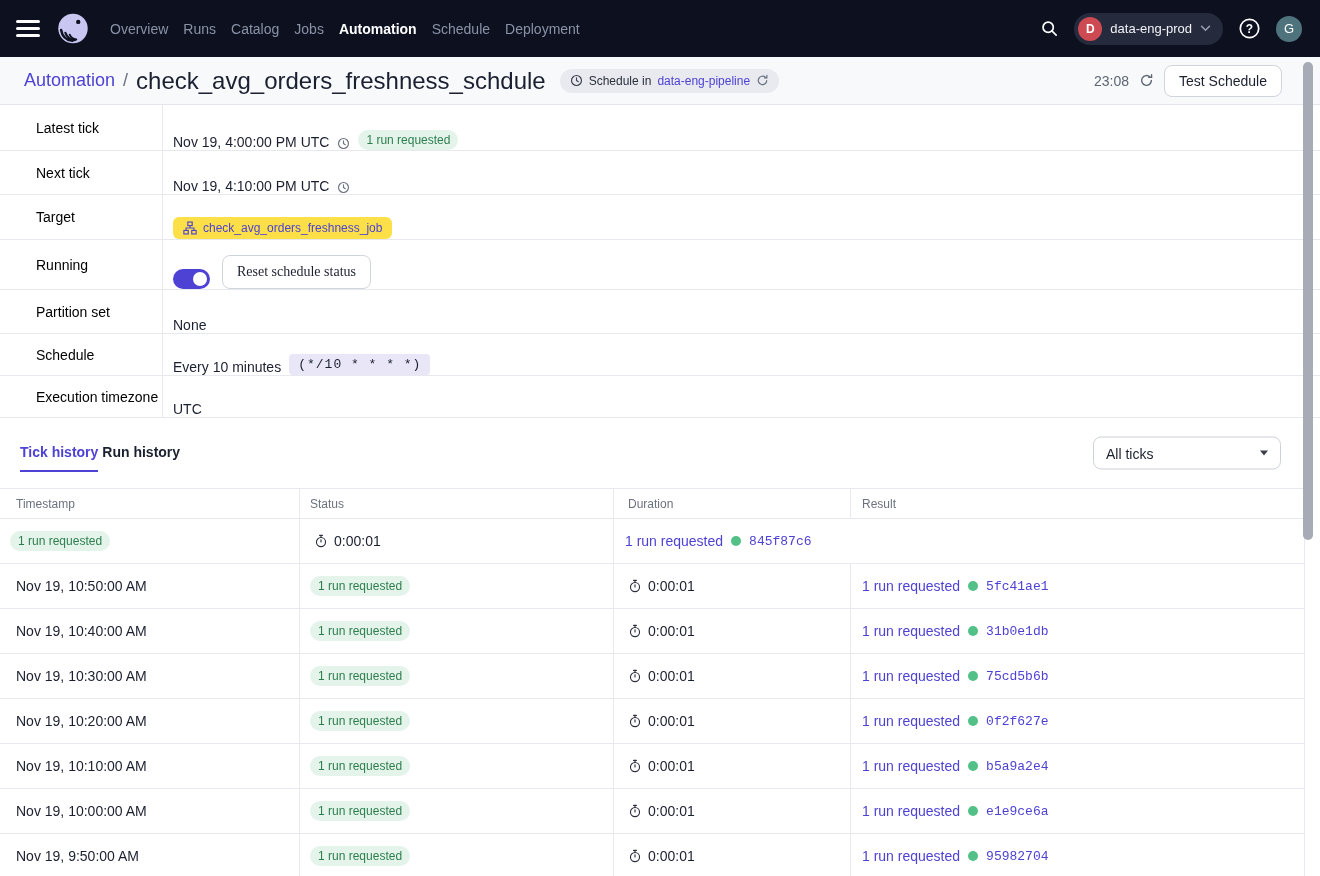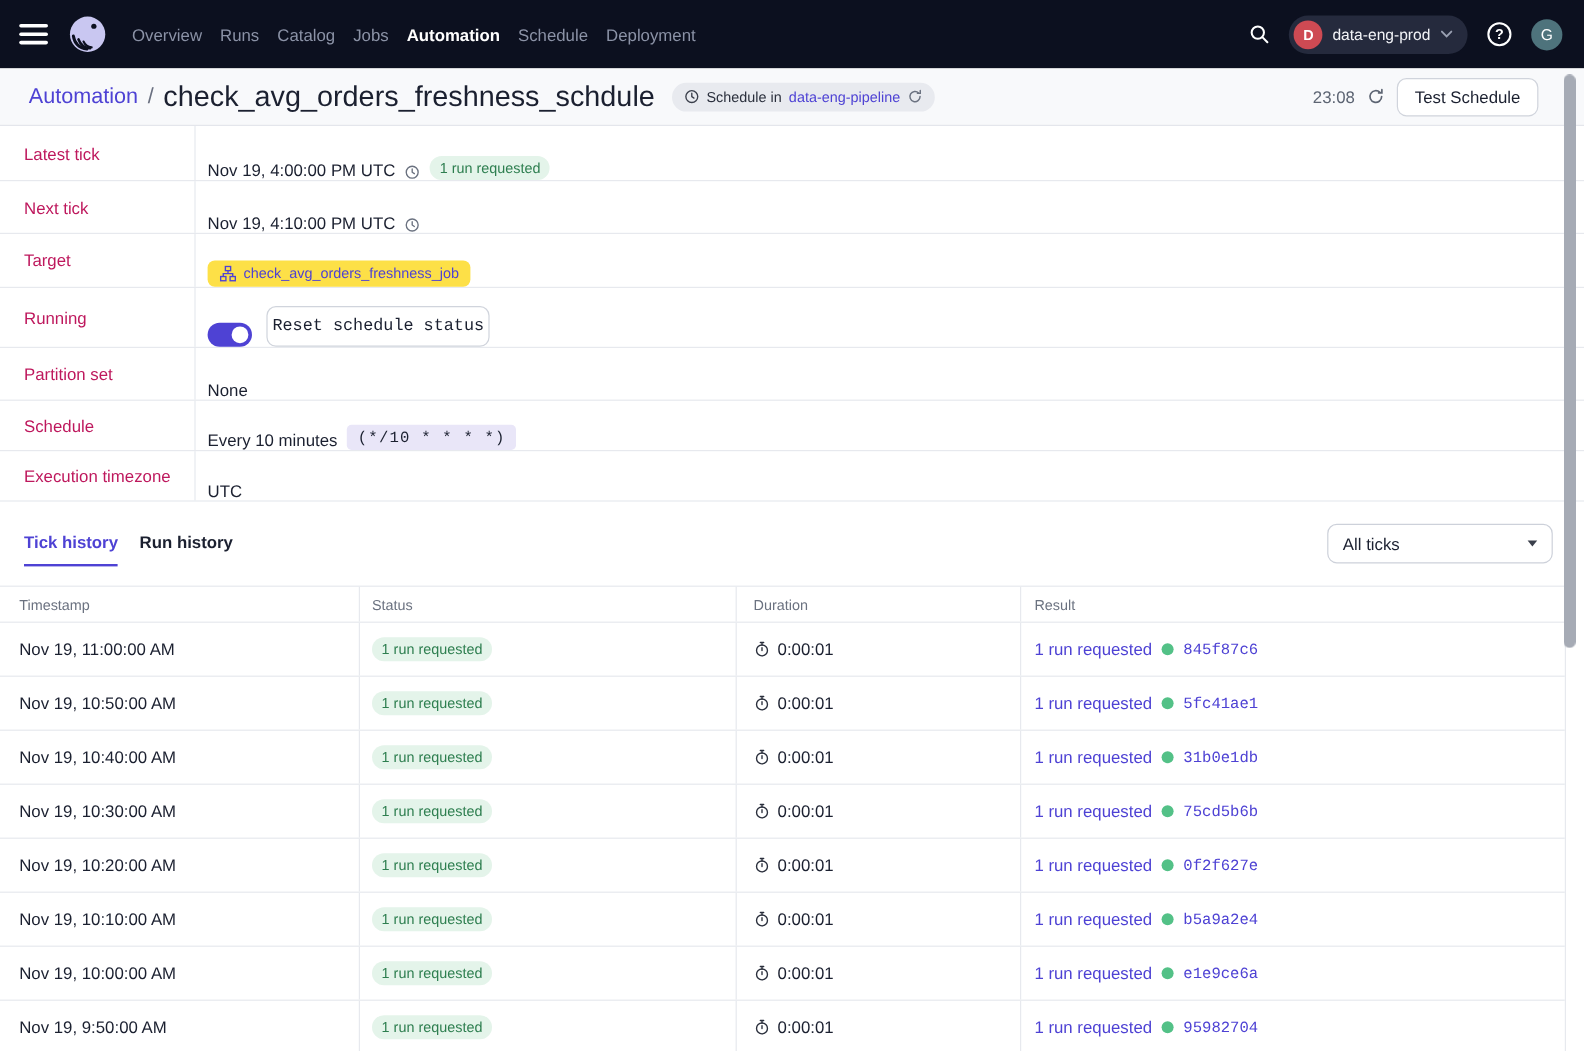--- a/index.html
+++ b/index.html
@@ -28,34 +28,34 @@
   .crumb-root { color:#4E42D4; font-size:18px; cursor:pointer; text-decoration:none; }
   .crumb-sep { color:#6A7080; font-size:18px; margin:0 8px; }
   .page-title { color:#1B2030; font-size:24px; font-weight:500; }
   .schedule-badge { margin-left:14px; height:24px; background:#E8EAEF; border-radius:12px; display:flex; align-items:center; gap:6px; padding:0 10px; font-size:12px; color:#2A2F3C; white-space:nowrap; }
   .schedule-badge a { color:#4E42D4; text-decoration:none; cursor:pointer; }
   .header-right { margin-left:auto; display:flex; align-items:center; gap:10px; }
   .countdown { color:#5D6573; font-size:14px; }
   .test-btn { height:32px; padding:0 14px; background:#fff; border:1px solid #D0D4DC; border-radius:8px; font-size:14px; font-weight:500; color:#1B2030; cursor:pointer; font-family:inherit; }
   
   .detail-row { display:flex; border-bottom:1px solid #E7E9EE; }
-  .detail-label { flex:0 0 163px; border-right:1px solid #E7E9EE; display:flex; align-items:center; padding-left:20px; font-size:14px; color:#be185d; }
+  .detail-label { flex:0 0 163px; border-right:1px solid #E7E9EE; display:flex; align-items:center; padding-left:36px; font-size:14px; color:#000000; }
   .detail-value { display:flex; align-items:flex-end; padding-left:10px; gap:8px; font-size:14px; color:#1B2030; }
   .pill-green { background:#E4F4EA; color:#2D7E4F; font-size:12px; padding:3px 8px; border-radius:10px; white-space:nowrap; }
   .job-chip { background:#fde047; border-radius:6px; padding:4px 10px; display:flex; align-items:center; gap:6px; font-size:12px; cursor:pointer; }
   .job-chip a { color:#4E42D4; text-decoration:none; }
   .toggle { width:37px; height:20px; border-radius:10px; background:#4E42D4; position:relative; cursor:pointer; flex:0 0 auto; }
   .toggle .knob { position:absolute; right:3px; top:3px; width:14px; height:14px; border-radius:50%; background:#fff; }
-  .reset-btn { height:34px; padding:0 4px; background:#fff; border:1px solid #D0D4DC; border-radius:8px; font-size:14px; color:#1B2030; cursor:pointer; font-family:Liberation Mono, monospace; margin-left:4px; }
+  .reset-btn { height:34px; padding:0 14px; background:#fff; border:1px solid #D0D4DC; border-radius:8px; font-size:14px; color:#1B2030; cursor:pointer; font-family:Liberation Serif, serif; margin-left:4px; }
   .cron-chip { background:#E9E6F8; border-radius:4px; padding:3px 9px; font-family:"Liberation Mono", monospace; font-size:13px; color:#1B2030; letter-spacing:1px; }
   
-  .tabs-section { height:70px; position:relative; display:flex; align-items:center; padding:0 39px 0 20px; gap:18px; }
+  .tabs-section { height:70px; position:relative; display:flex; align-items:center; padding:0 39px 0 20px; gap:4px; }
   .tab { font-size:14px; font-weight:700; padding:10px 0; border-bottom:2px solid transparent; cursor:pointer; color:#1B2030; }
   .tab.active { color:#4E42D4; border-bottom-color:#4E42D4; }
-  .filter-select { position:absolute; right:26px; top:50%; transform:translateY(-50%); width:188px; height:33px; border:1px solid #CDD1DA; border-radius:8px; background:#fff; display:flex; align-items:center; justify-content:space-between; padding:0 12px; font-size:14px; font-weight:500; color:#1B2030; cursor:pointer; }
+  .filter-select { position:absolute; right:39px; top:50%; transform:translateY(-50%); width:188px; height:33px; border:1px solid #CDD1DA; border-radius:8px; background:#fff; display:flex; align-items:center; justify-content:space-between; padding:0 12px; font-size:14px; font-weight:500; color:#1B2030; cursor:pointer; }
   .caret { width:0; height:0; border-left:4px solid transparent; border-right:4px solid transparent; border-top:5px solid #3A3F4B; }
   
   .tick-table { width:1305px; border-top:1px solid #E7E9EE; border-right:1px solid #E7E9EE; }
   .t-header, .t-row { display:grid; grid-template-columns:300px 314px 237px 454px; }
   .t-header { height:30px; border-bottom:1px solid #E7E9EE; }
   .t-header > div { display:flex; align-items:center; font-size:12px; color:#6B7280; }
   .t-row { height:45px; border-bottom:1px solid #E7E9EE; }
   .t-row > div { display:flex; align-items:center; font-size:14px; }
   .t-header > div, .t-row > div { border-right:1px solid #E7E9EE; }
   .t-header > div:last-child, .t-row > div:last-child { border-right:none; }
@@ -224,21 +224,20 @@
 
 <div class="tick-table">
   <div class="t-header">
     <div class="col-ts">Timestamp</div>
     <div class="col-st">Status</div>
     <div class="col-du">Duration</div>
     <div class="col-re">Result</div>
   </div>
 
   <div class="t-row">
-    <div class="col-ts">Nov 19, 11:00:00 AM</div>
     <div class="col-st">
         <span class="pill-green">1 run requested</span>
       </div>
     <div class="col-du">
         <svg viewBox="0 0 16 16" width="14" height="14" fill="none" stroke="#2A2F3C" stroke-width="1.3" stroke-linecap="round">
           <circle cx="8" cy="9.2" r="5.2"></circle>
           <path d="M6.4 1.6 h3.2 M8 1.6 v2.4 M8 6.6 V9.2"></path>
         </svg>
         <span>0:00:01</span>
       </div>

